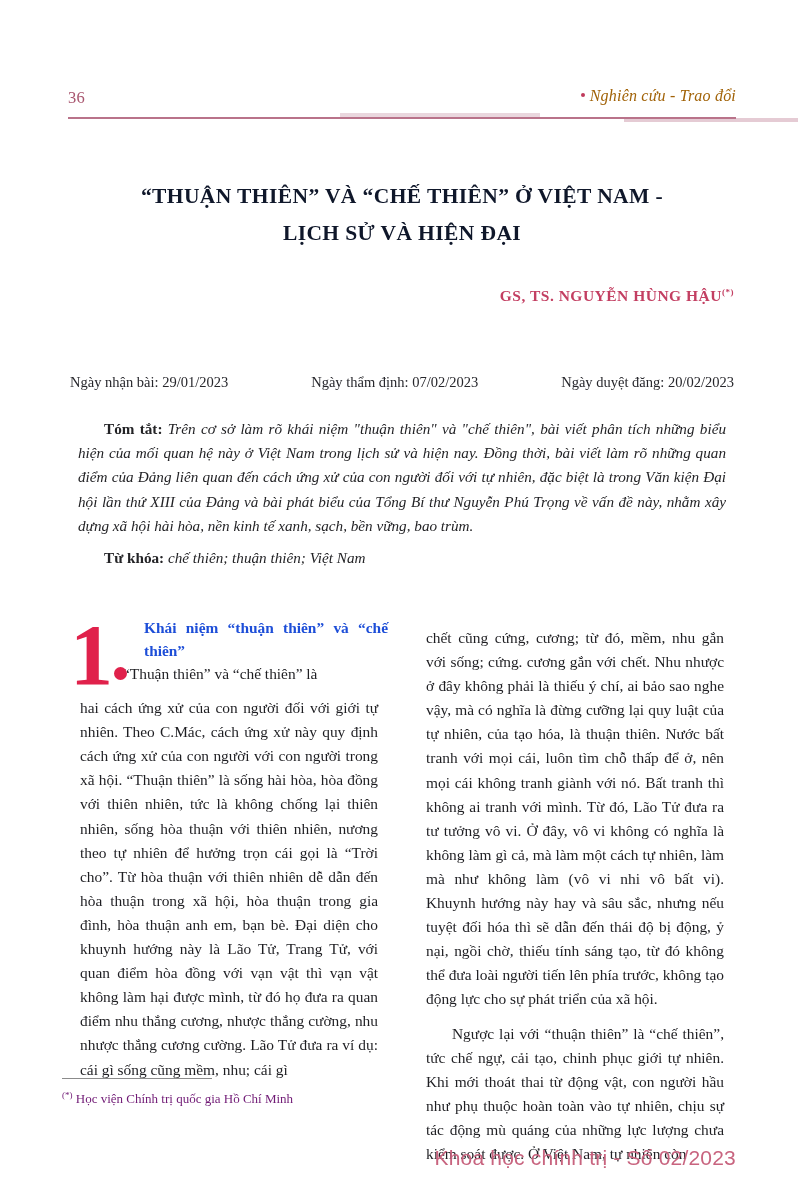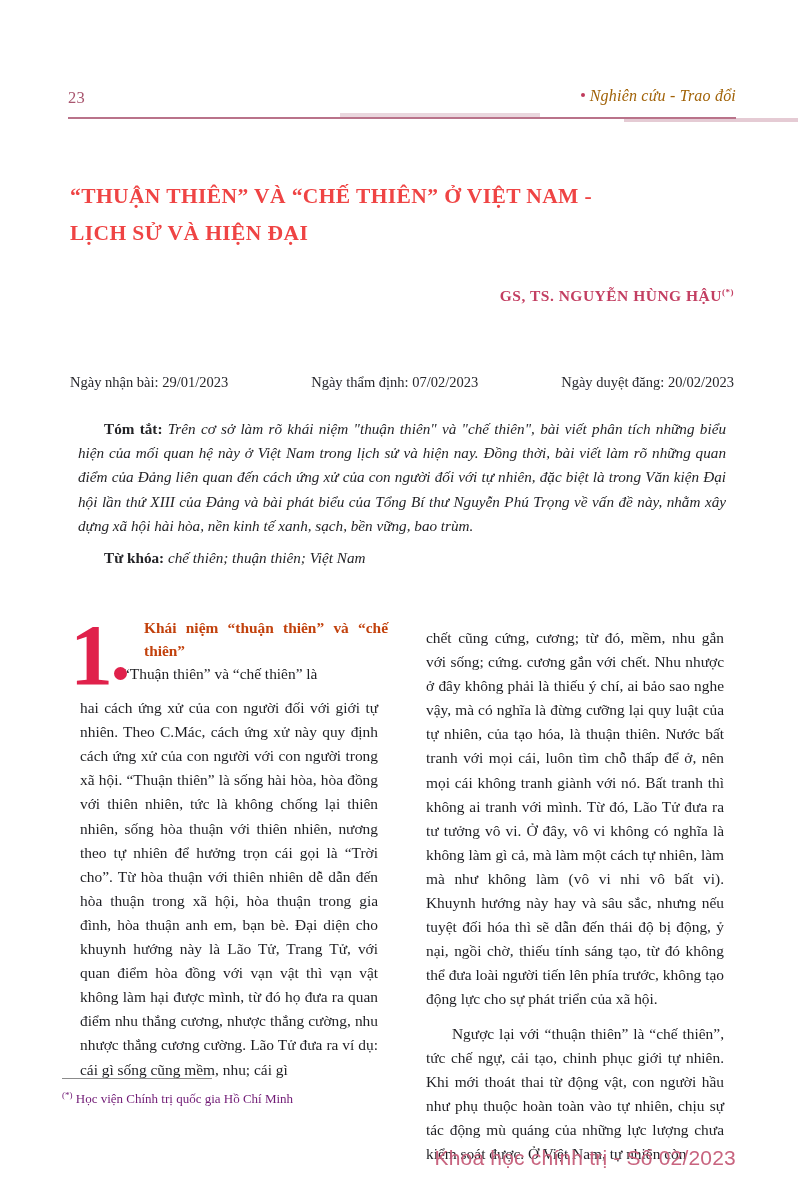--- a/index.html
+++ b/index.html
@@ -83,22 +83,22 @@
     background: #d3a9b7;
     opacity: .6;
   }
 
   
   .title {
     position: absolute;
     top: 164px;
     left: 70px;
     right: 64px;
-    text-align: left;
-    color: #ef4444;
+    text-align: center;
+    color: #0f172a;
     font-weight: bold;
     font-size: 21.5px;
     line-height: 37px;
     letter-spacing: .4px;
     font-family: "Liberation Serif", serif;
   }
   .title .l2 { display: block; }
 
   
   .author {
@@ -193,21 +193,21 @@
     border-radius: 50%;
     margin-left: 3px;
     vertical-align: 4px;
   }
   .section-head {
     margin-left: 74px;
     font-weight: bold;
     font-size: 15.4px;
     line-height: 23px;
     text-align: justify;
-    color: #c2410c;
+    color: #1d4ed8;
   }
   .after-cap {
     margin-left: 53px;
     min-height: 24px;
   }
   .body-flow {
     margin-top: 0;
   }
   .indent { text-indent: 26px; }
 
@@ -240,21 +240,21 @@
     font-family: "Liberation Sans", sans-serif;
     letter-spacing: .2px;
   }
 </style>
 </head>
 <body>
 
 <div class="page">
 
   <div class="runhead">
-    <div class="folio">23</div>
+    <div class="folio">36</div>
     <div class="runhead-right">
       <span class="runhead-bullet"></span><span>Nghiên cứu  -  Trao đổi</span>
     </div>
     <div class="runhead-rule-faint"></div>
     <div class="runhead-rule-faint2"></div>
     <div class="runhead-rule"></div>
   </div>
 
   <h1 class="title">
     <span class="l1">“THUẬN THIÊN” VÀ “CHẾ THIÊN” Ở VIỆT NAM -</span>

